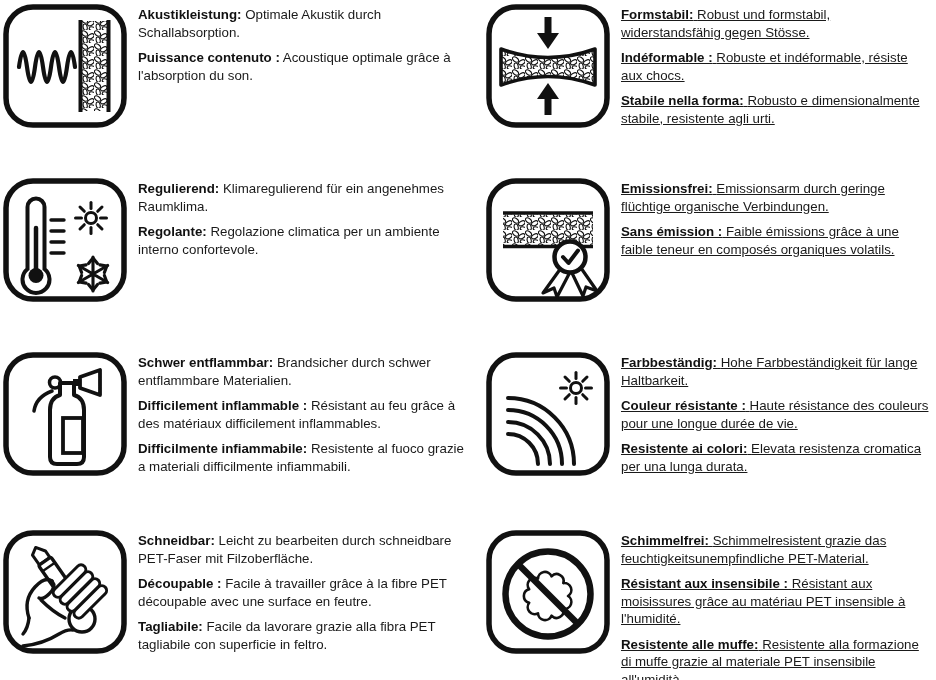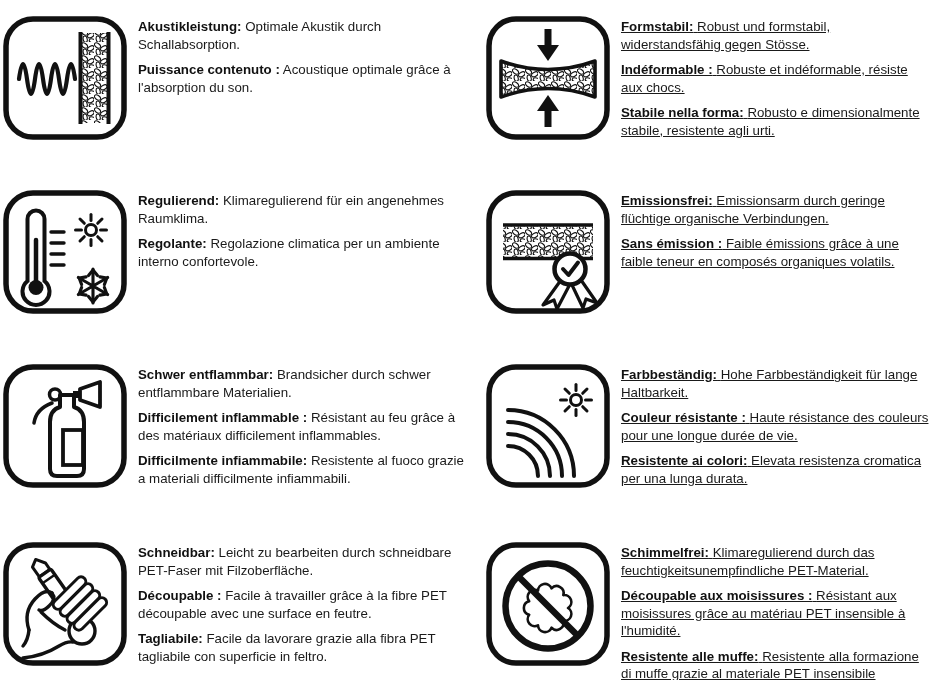--- a/index.html
+++ b/index.html
@@ -1,18 +1,18 @@
 <!DOCTYPE html>
 <html><head>
 <meta charset="utf-8">
 <style>
   html,body{margin:0;padding:0;background:#ffffff;}
   body{width:936px;height:680px;font-family:"Liberation Sans","DejaVu Sans",sans-serif;color:#1a1a1a;}
   .sheet{width:936px;height:680px;display:grid;grid-template-columns:468px 468px;grid-template-rows:174px 174px 178px 154px;}
-  .cell{display:flex;align-items:flex-start;padding-top:16px;box-sizing:border-box;}
+  .cell{display:flex;align-items:flex-start;padding-top:4px;box-sizing:border-box;}
   .cell.col1{padding-left:3px;}
   .cell.col2{padding-left:18px;text-decoration:underline;}
   .icon-wrap{width:124px;height:124px;flex:0 0 124px;margin-right:11px;}
   .icon-wrap svg{display:block;width:124px;height:124px;}
   .texts{margin-top:2px;}
   .col1 .texts{width:326px;}
   .col2 .texts{width:308px;}
   .para{margin:0 0 8px 0;font-size:13.3px;line-height:17.5px;color:#1a1a1a;}
   .para strong{font-weight:700;color:#111;}
   .frame{fill:#fff;stroke:#111;stroke-width:5.5;}
@@ -231,19 +231,19 @@
   <div class="cell col2">
     <div class="icon-wrap">
       <svg viewBox="0 0 124 124">
         <rect class="frame" x="3" y="3" width="118" height="118" rx="27"></rect>
         <path d="M82,66 A7,7 0 0 1 77.3,78.9 A7,7 0 0 1 65.5,85.7 A7,7 0 0 1 52,83.3 A7,7 0 0 1 43.2,72.8 A7,7 0 0 1 43.2,59.2 A7,7 0 0 1 52,48.7 A7,7 0 0 1 65.5,46.3 A7,7 0 0 1 77.3,53.1 A7,7 0 0 1 82,66 Z" fill="#fff" stroke="#111" stroke-width="2.6" stroke-linejoin="round"></path>
         <circle class="ln" cx="62" cy="64" r="42.5" stroke-width="6.5"></circle>
         <line class="ln" x1="32" y1="34" x2="92" y2="94" stroke-width="6.5"></line>
       </svg>
     </div>
     <div class="texts">
-      <p class="para"><strong>Schimmelfrei:</strong> <span>Klimaregulierend durch das feuchtigkeitsunempfindliche PET-Material.</span></p>
-      <p class="para"><strong>Découpable aux moisissures :</strong> <span>Résistant aux moisissures grâce au matériau PET insensible à l'humidité.</span></p>
+      <p class="para"><strong>Schimmelfrei:</strong> <span>Schimmelresistent grazie das feuchtigkeitsunempfindliche PET-Material.</span></p>
+      <p class="para"><strong>Résistant aux insensibile :</strong> <span>Résistant aux moisissures grâce au matériau PET insensible à l'humidité.</span></p>
       <p class="para"><strong>Resistente alle muffe:</strong> <span>Resistente alla formazione di muffe grazie al materiale PET insensibile all'umidità.</span></p>
     </div>
   </div>
 
 </div>
 
 </body></html>

